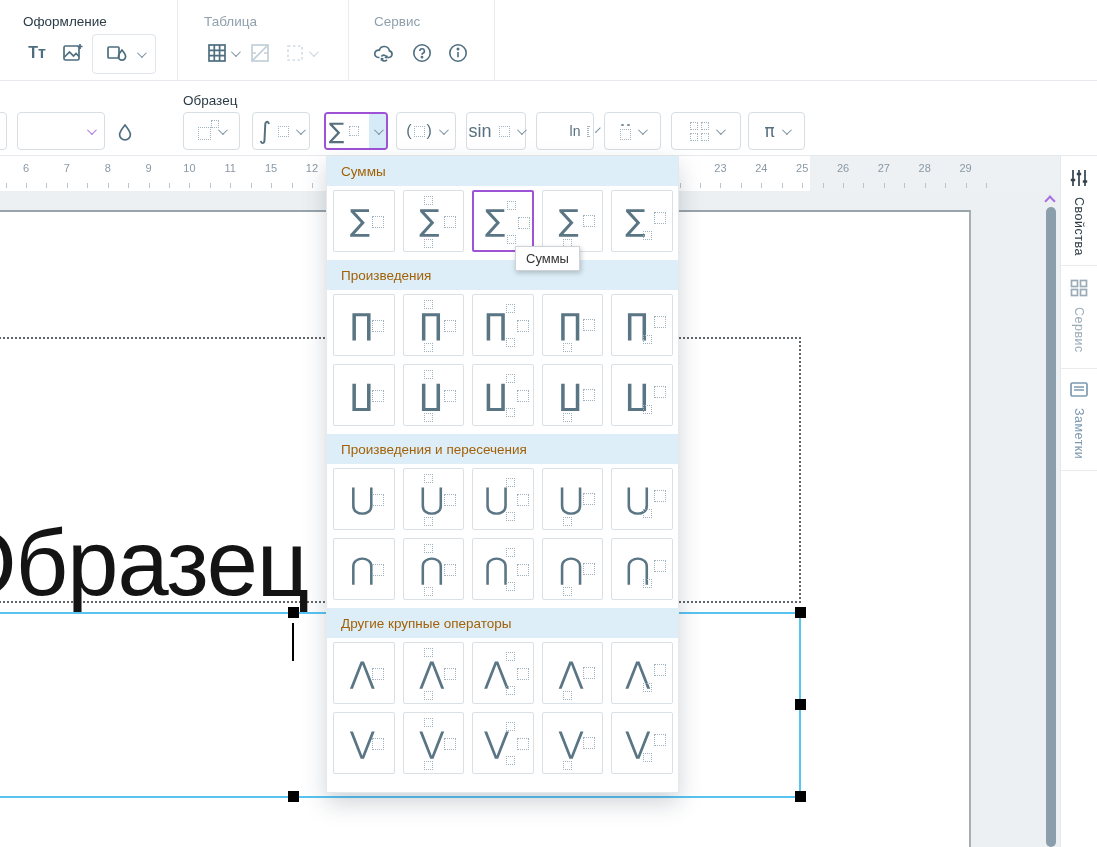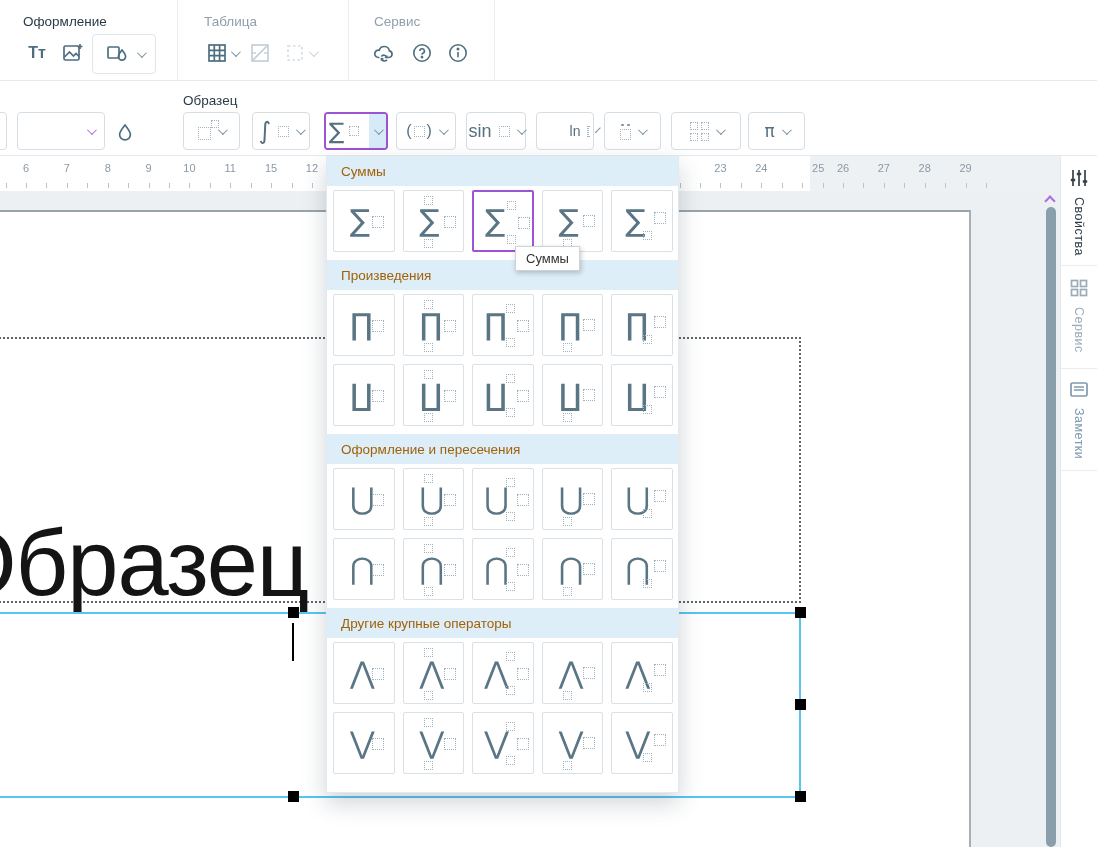--- a/index.html
+++ b/index.html
@@ -284,21 +284,21 @@
       <span class="rnum" style="left: 26px;">6</span>
       <span class="rnum" style="left: 66.85px;">7</span>
       <span class="rnum" style="left: 107.7px;">8</span>
       <span class="rnum" style="left: 148.55px;">9</span>
       <span class="rnum" style="left: 189.4px;">10</span>
       <span class="rnum" style="left: 230.25px;">11</span>
       <span class="rnum" style="left: 271.1px;">15</span>
       <span class="rnum" style="left: 311.95px;">12</span>
       <span class="rnum" style="left: 720.45px;">23</span>
       <span class="rnum" style="left: 761.3px;">24</span>
-      <span class="rnum" style="left: 802.15px; margin-left: 16px;">25</span>
+      <span class="rnum" style="left: 802.15px;">25</span>
       <span class="rnum" style="left: 843px;">26</span>
       <span class="rnum" style="left: 883.85px;">27</span>
       <span class="rnum" style="left: 924.7px;">28</span>
       <span class="rnum" style="left: 965.55px;">29</span>
     </div>
   <div>
       <i class="rtick" style="left: 5.575px;"></i>
       <i class="rtick" style="left: 26px;"></i>
       <i class="rtick" style="left: 46.425px;"></i>
       <i class="rtick" style="left: 66.85px;"></i>
@@ -472,21 +472,21 @@
           <span class="op">∐</span>
           <i class="bx operand"></i>
           <i class="bx bottom"></i>
         </div>
         <div class="tile v4">
           <span class="op">∐</span>
           <i class="bx operand"></i>
           <i class="bx sub"></i>
         </div>
       </div>
-      <div class="panel-header">Оформление и пересечения</div>
+      <div class="panel-header">Произведения и пересечения</div>
       <div class="tile-row">
         <div class="tile v0">
           <span class="op">⋃</span>
           <i class="bx operand"></i>
         </div>
         <div class="tile v1">
           <span class="op">⋃</span>
           <i class="bx operand"></i>
           <i class="bx top"></i>
           <i class="bx bottom"></i>

